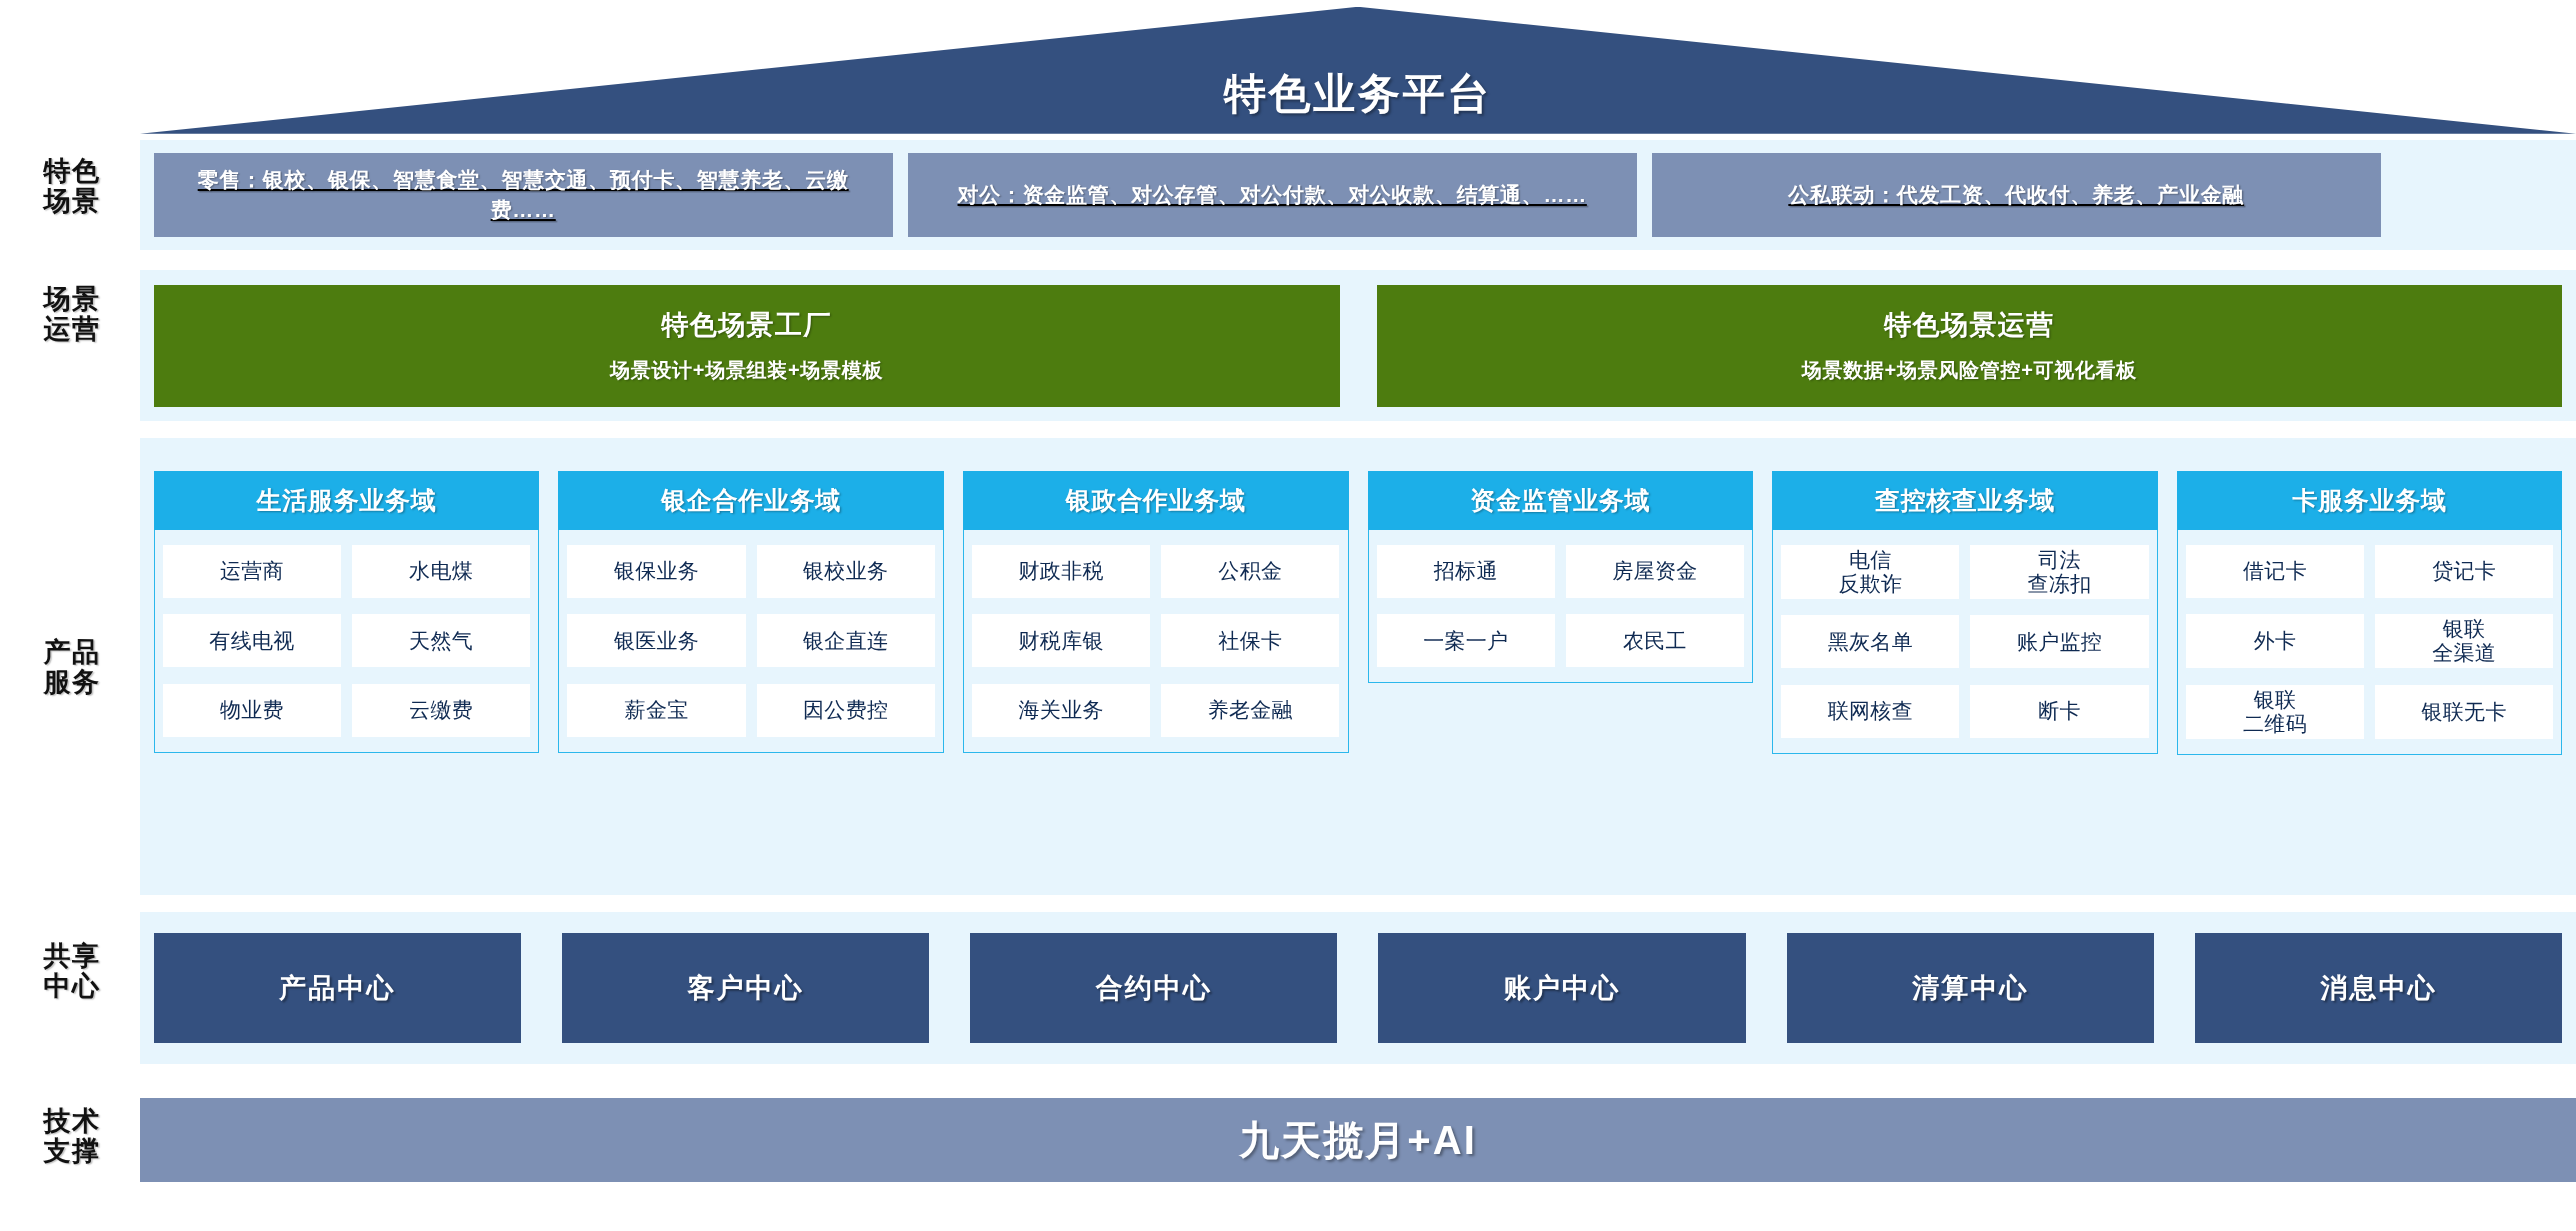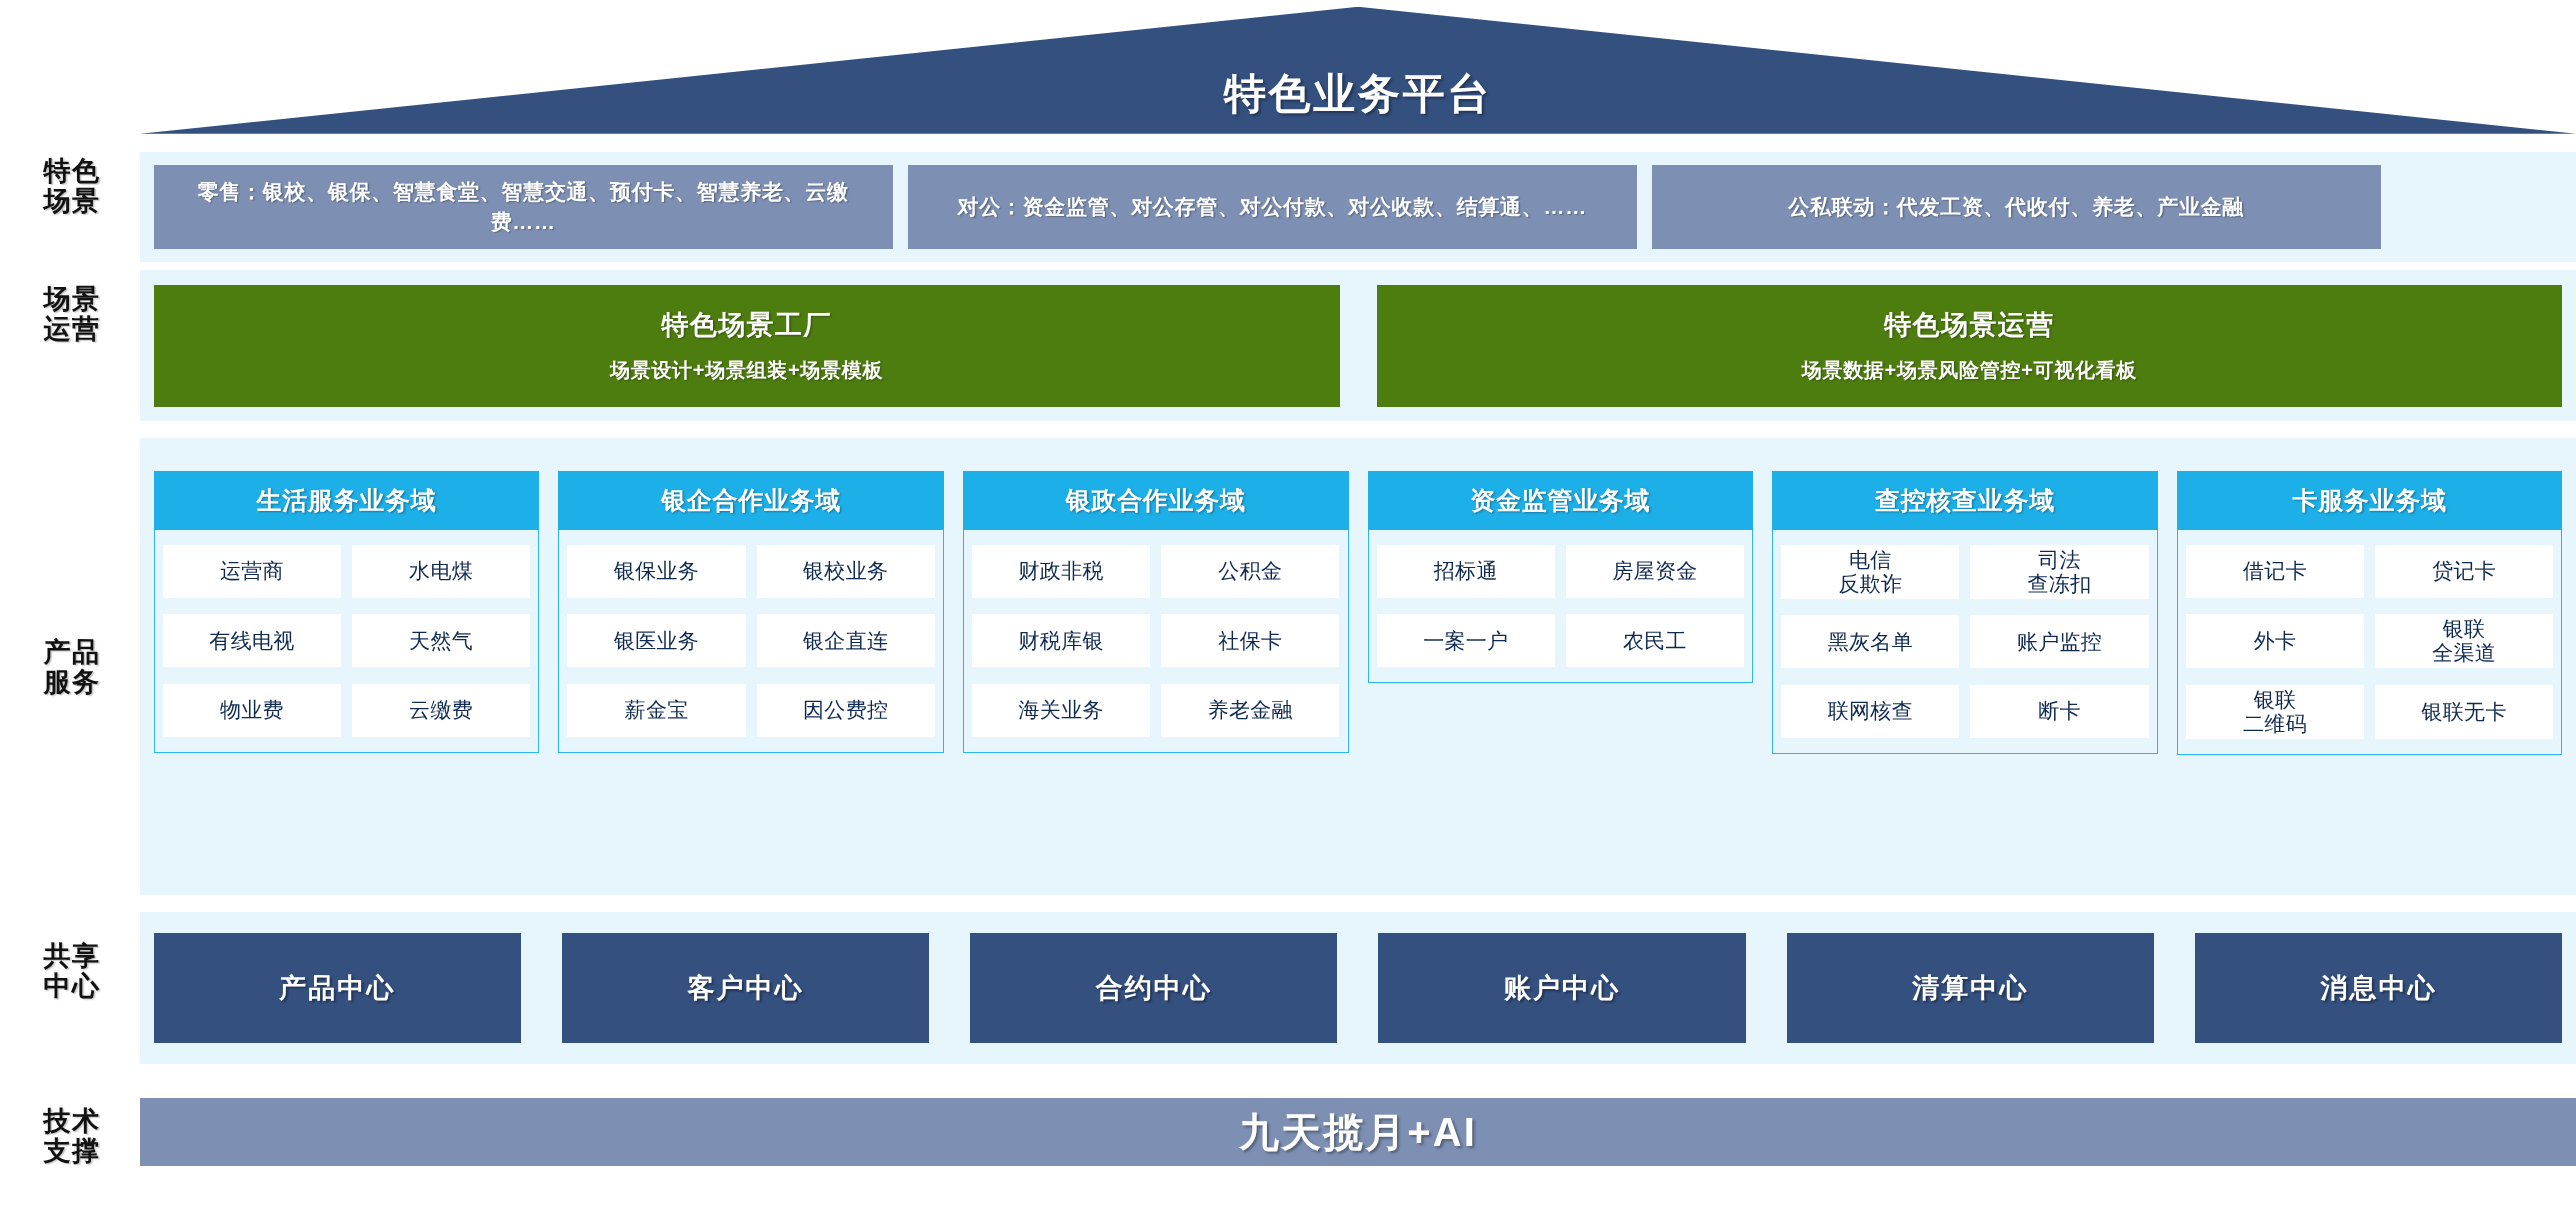--- a/index.html
+++ b/index.html
@@ -34,24 +34,24 @@
   .rail{
     position:absolute;left:20.5px;width:103px;
     text-align:center;color:#111111;font-weight:bold;
     font-size:27px;line-height:1.12;letter-spacing:1.4px;
     text-shadow:1.4px 1.4px 1.4px rgba(0,0,0,.25);
   }
   .rail span{display:block;}
 
   
   .scene-row{
-    position:absolute;left:140px;top:152px;width:2436px;height:110px;
+    position:absolute;left:140px;top:140px;width:2436px;height:110px;
     background:#e7f5fd;
     display:flex;align-items:center;
-    padding:0 13.7px;box-sizing:border-box;gap:15px;
+    padding:0 13.7px;box-sizing:border-box;gap:15px;text-decoration:underline;
   }
   .scene-box{
     background:#7d90b4;color:#ffffff;
     display:flex;align-items:center;justify-content:center;
     text-align:center;
     font-size:21px;font-weight:bold;line-height:1.45;
     letter-spacing:0.7px;
     height:84px;box-sizing:border-box;padding:4.1px 12.3px;
     text-shadow:1.4px 1.4px 1.4px rgba(0,0,0,.28);
   }
@@ -130,21 +130,21 @@
   .share-box{
     flex:1 1 0;height:110px;
     background:#34507f;color:#ffffff;
     display:flex;align-items:center;justify-content:center;
     font-size:27px;font-weight:bold;letter-spacing:2.1px;
     text-shadow:2.1px 2.1px 2.1px rgba(0,0,0,.35);
   }
 
   
   .tech-row{
-    position:absolute;left:140px;top:1098px;width:2436px;height:68px;
+    position:absolute;left:140px;top:1098px;width:2436px;height:84px;
     background:#7d90b4;
     display:flex;align-items:center;justify-content:center;
   }
   .tech-text{
     color:#ffffff;font-size:40px;font-weight:bold;letter-spacing:2.1px;
     text-shadow:2.1px 2.1px 2.7px rgba(0,0,0,.35);
   }
 </style>
 </head>
 <body>

